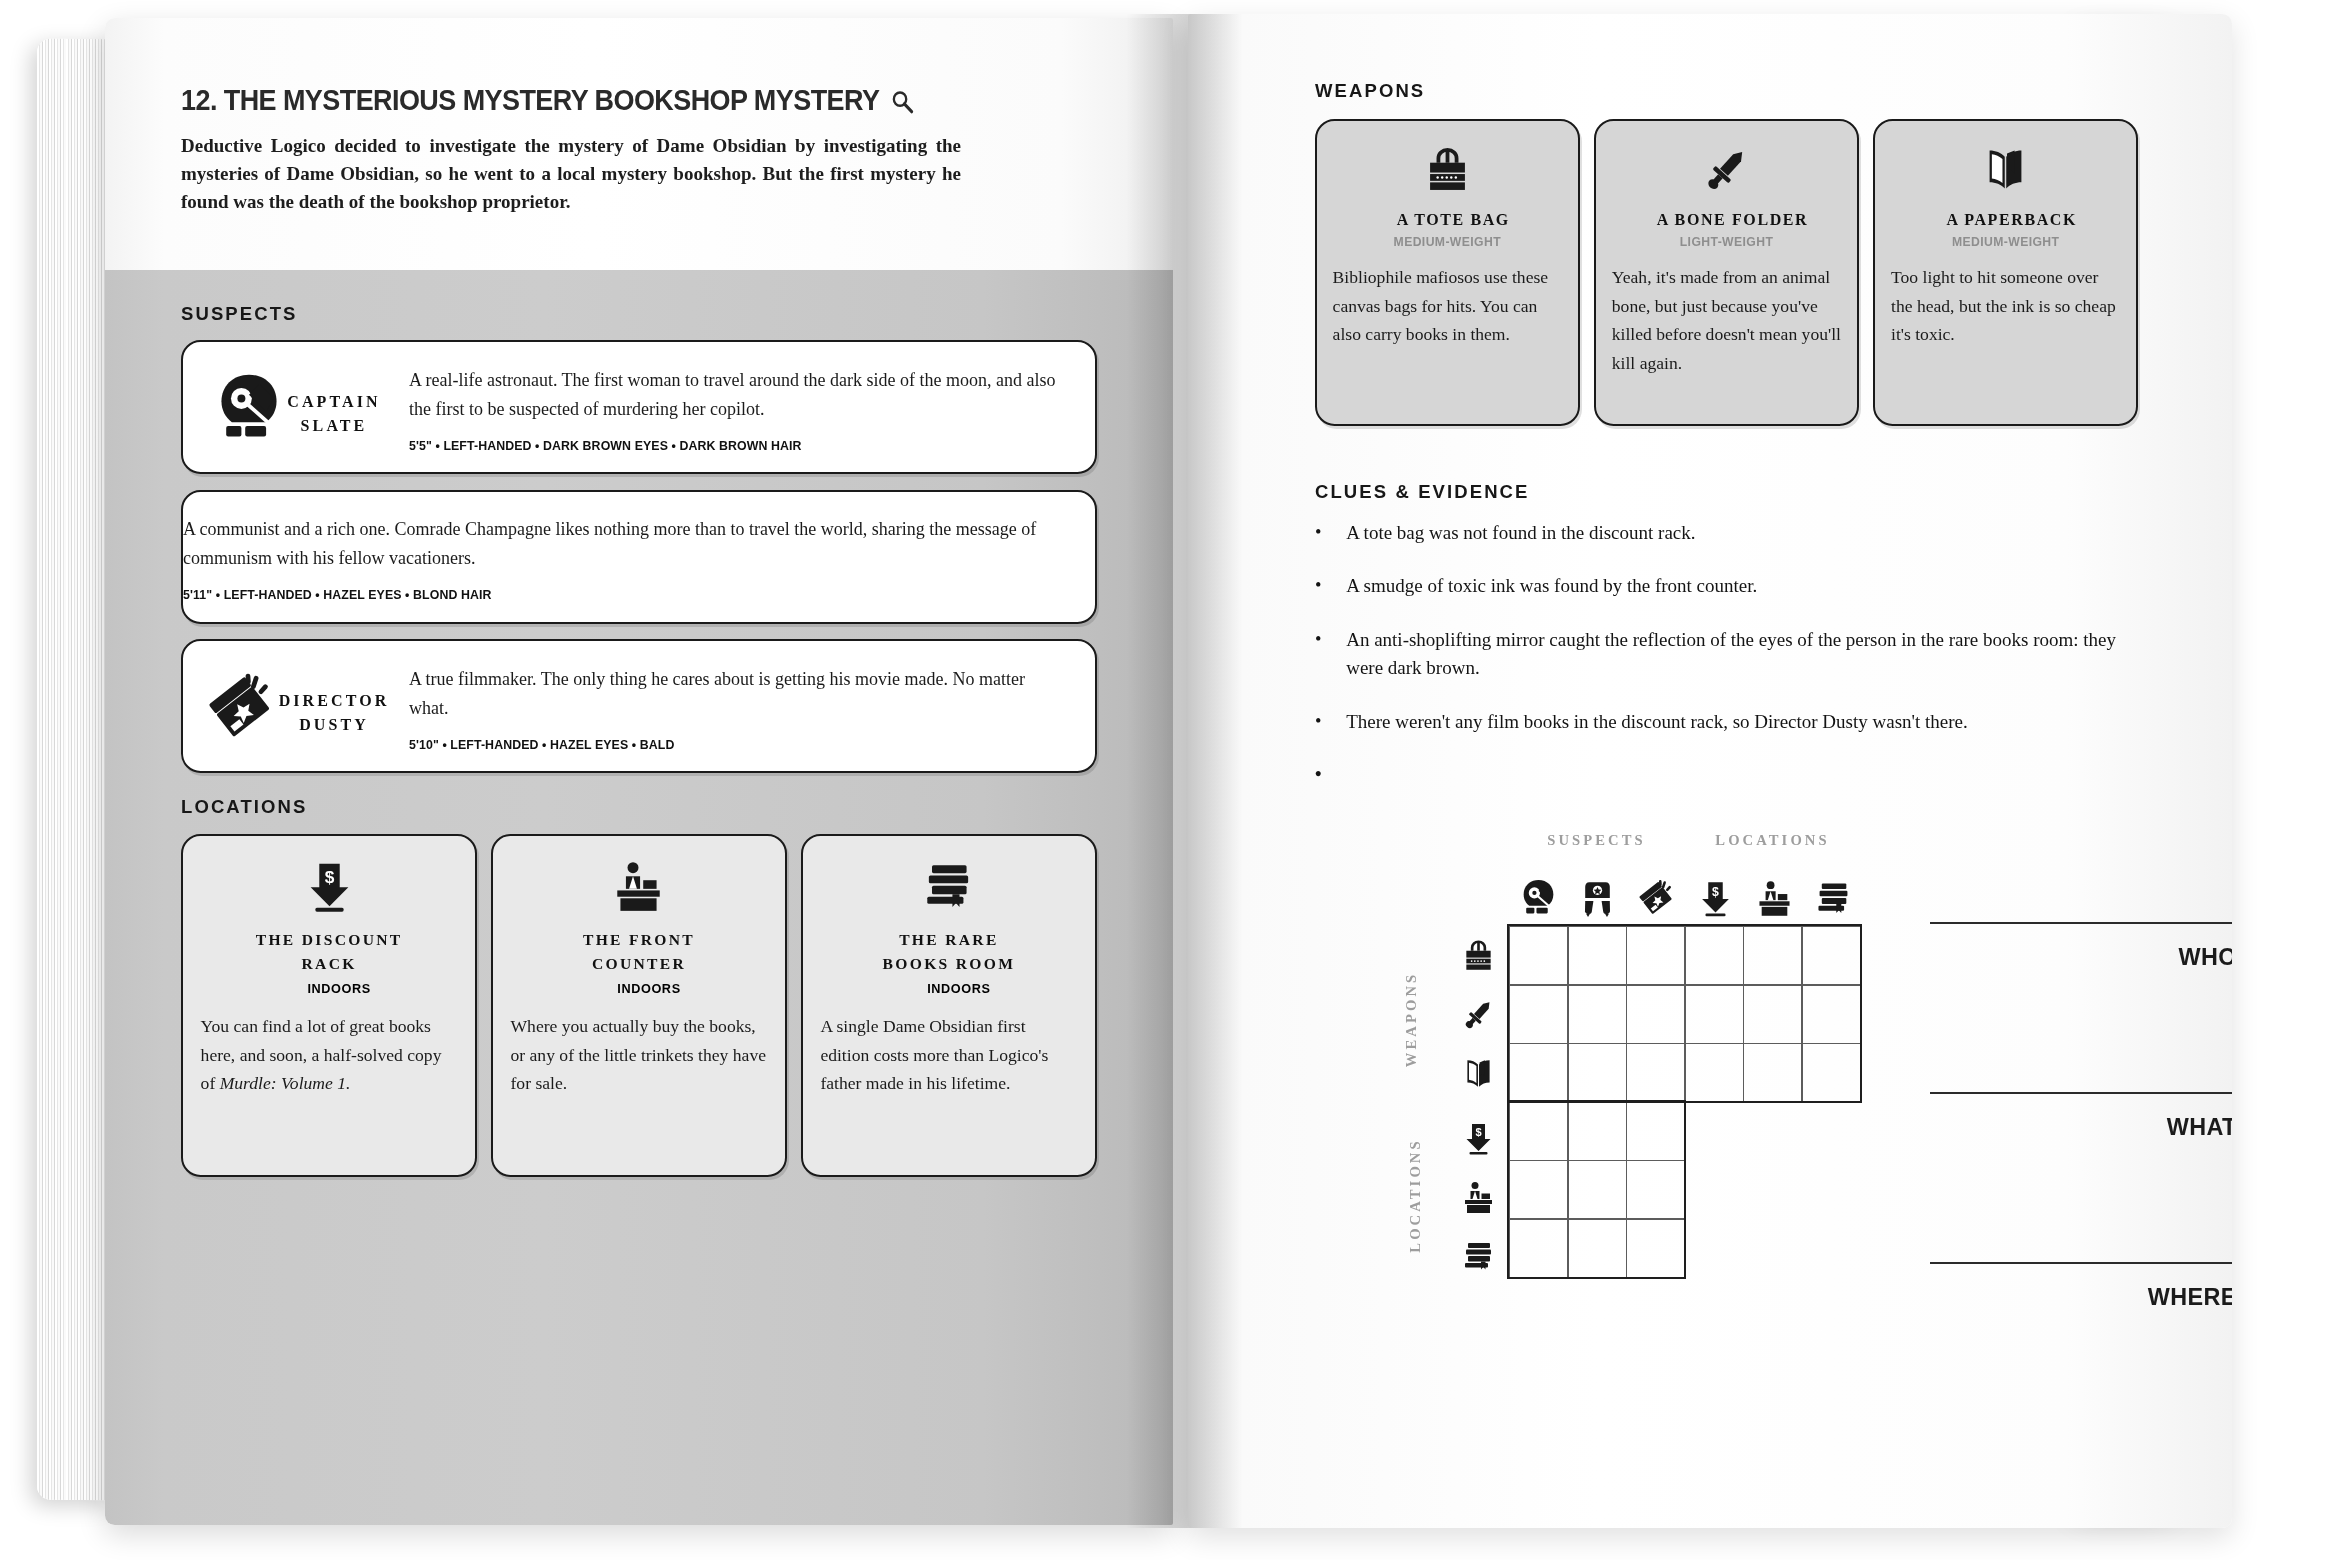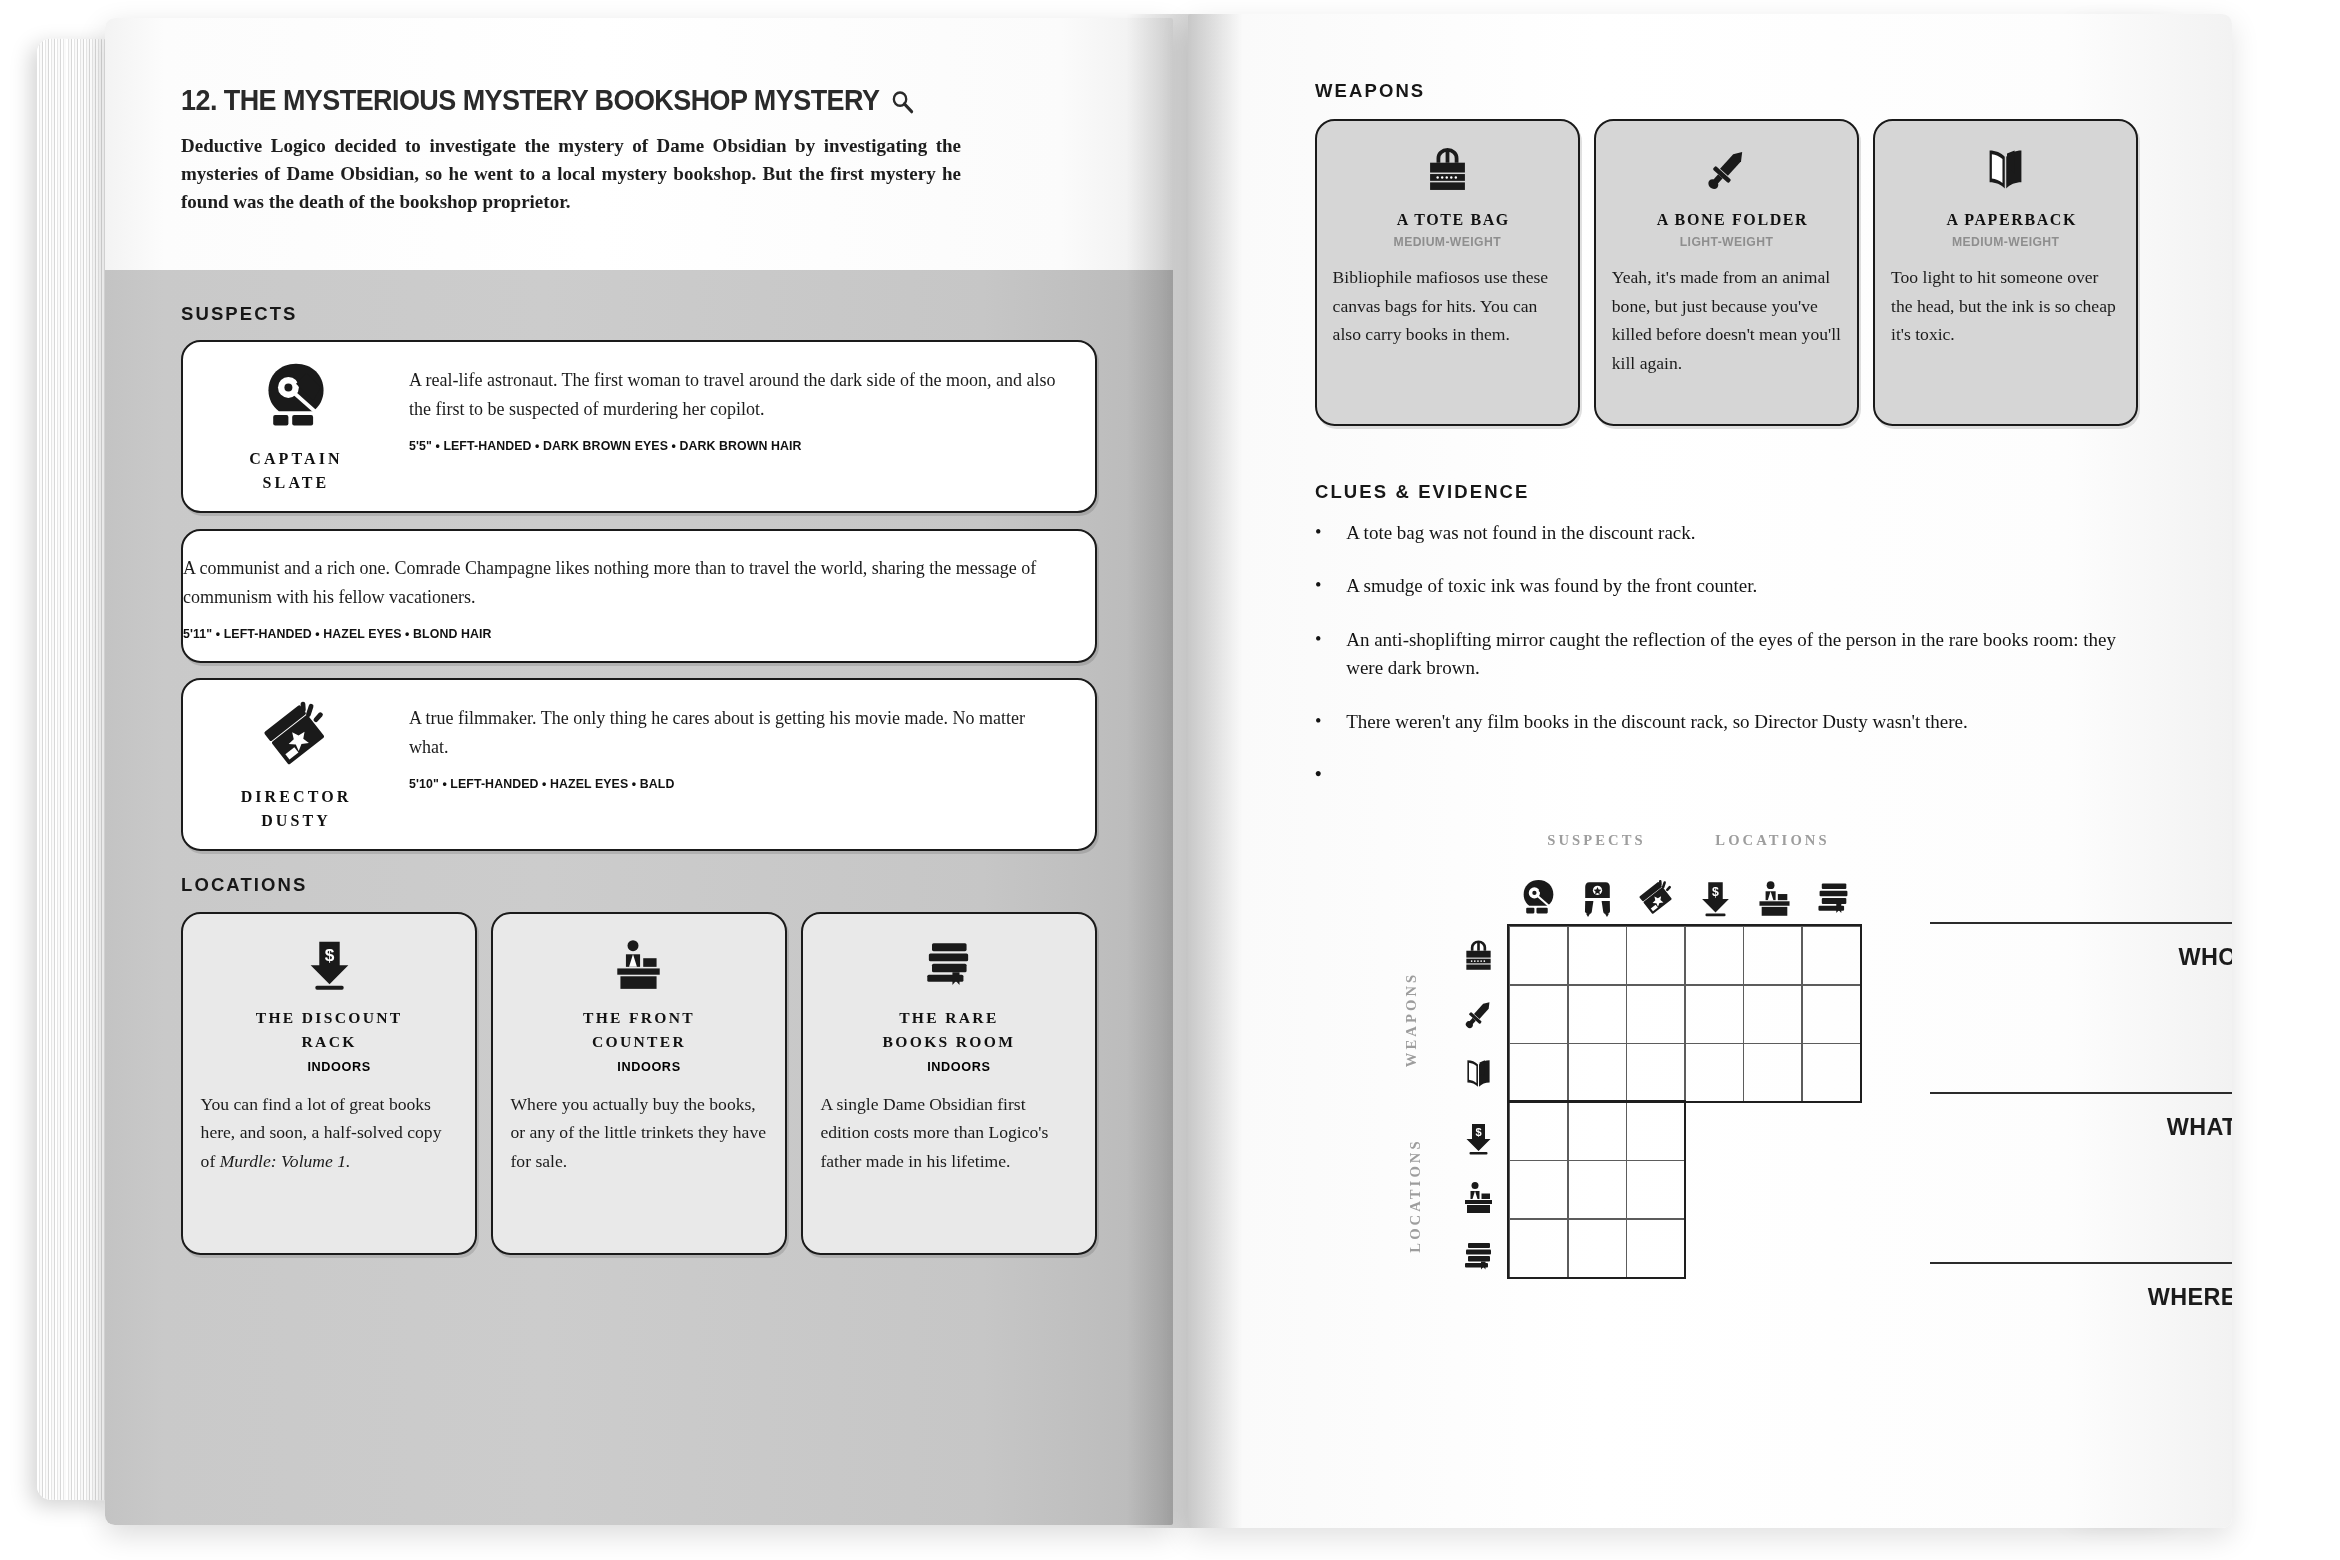--- a/index.html
+++ b/index.html
@@ -89,30 +89,30 @@
     font-weight: 700; font-size: 18.5px; letter-spacing: 2.1px;
     color: #171717; margin-bottom: 15.6px;
   }
 
   .suspect-card {
     background: #fff; border: 2.9px solid #1a1a1a; border-radius: 19.5px;
     display: flex; align-items: stretch; margin-bottom: 15.6px;
     box-shadow: 2px 2.9px 0 rgba(0,0,0,.12);
   }
   .sus-left {
-    width: 226px; flex: none; display: flex; flex-direction: column;
+    width: 226px; flex: none; display: flex; flex-direction: row;
     align-items: center; justify-content: center; padding: 15.6px 5.9px 15.6px 5.9px;
   }
   .sus-icon { height: 76px; display:flex; align-items:center; justify-content:center; }
   .sus-name {
     font-family: "Liberation Serif", serif; font-weight: 700;
     font-size: 16px; letter-spacing: 3.1px; color: #111;
     text-align: center; line-height: 1.5; margin-top: 13.7px;
   }
-  .sus-right { flex: 1; padding: 23.4px 27px 19.5px 0; display:flex; flex-direction:column; justify-content:flex-start;}
+  .sus-right { flex: 1; padding: 23.4px 27px 19.5px 0; display:flex; flex-direction:column; justify-content:flex-end;}
   .sus-desc {
     font-family: "Liberation Serif", serif; font-size: 18px;
     line-height: 1.62; color: #1b1b1b;
   }
   .sus-traits {
     font-family: "Liberation Sans", sans-serif; font-weight: 700;
     font-size: 13px; letter-spacing: 0.1px; color: #111; margin-top: 13.7px;
     transform: scaleX(0.95); transform-origin: left center;
   }
 

